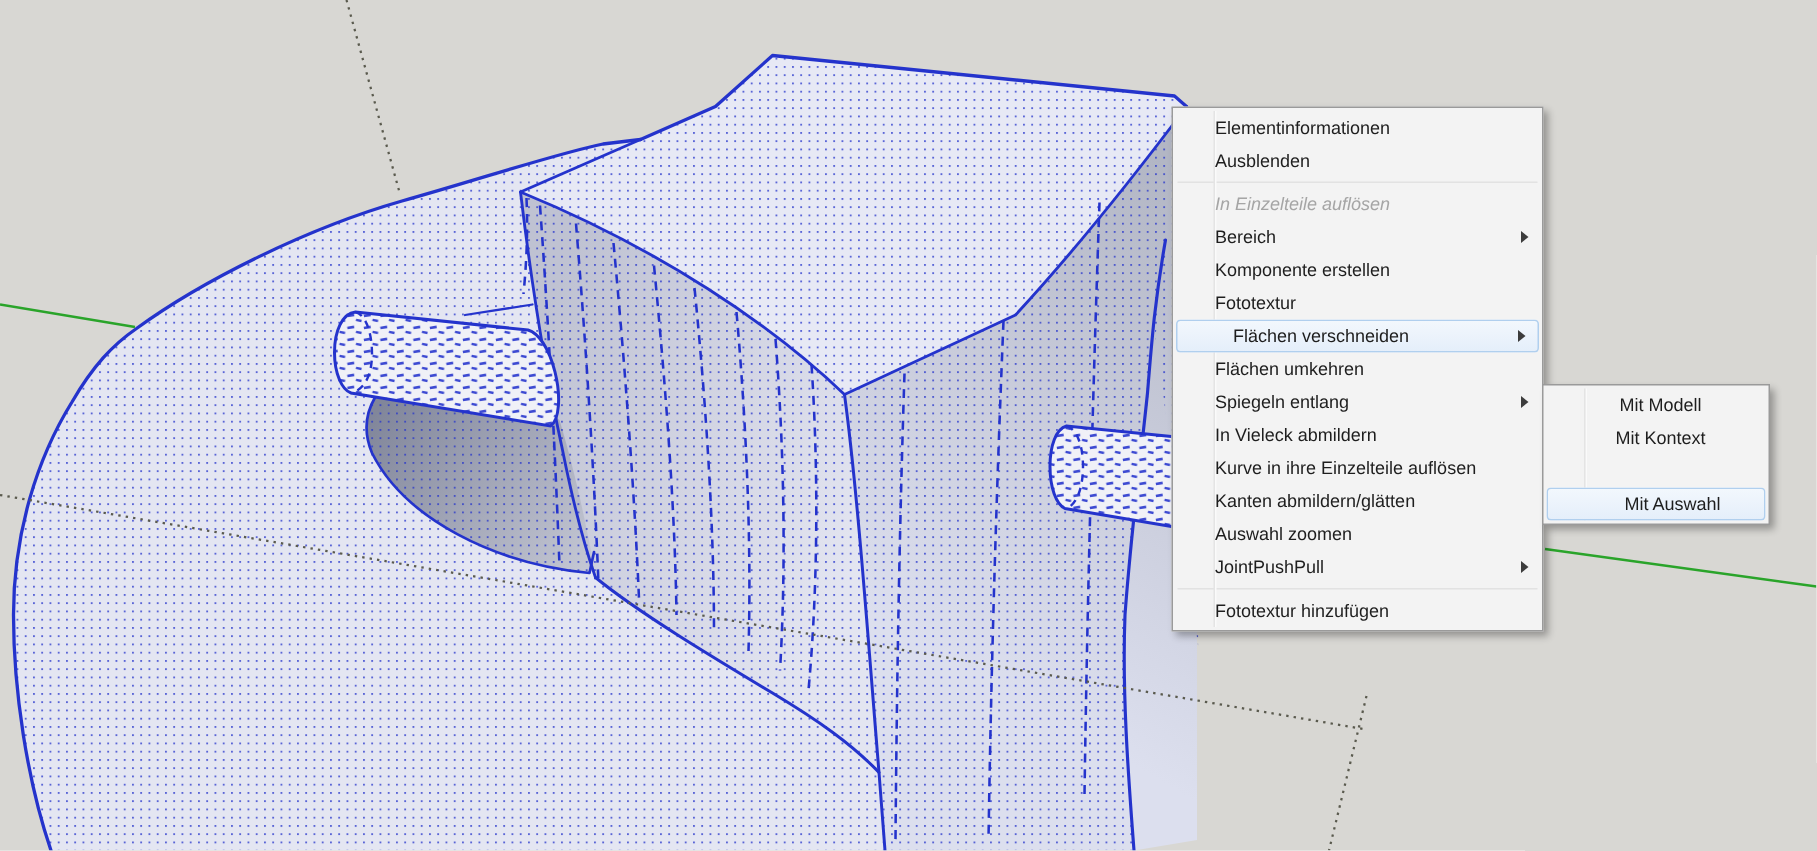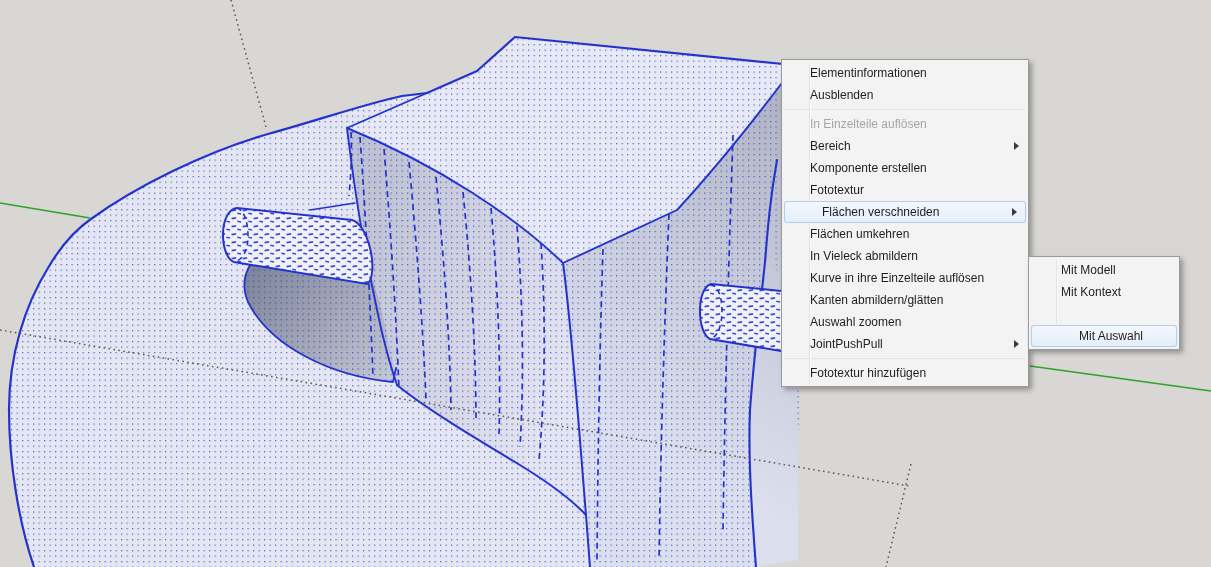--- a/index.html
+++ b/index.html
@@ -18,35 +18,35 @@
     border:1px solid var(--mbd);
     box-shadow:3px 3px 5px rgba(0,0,0,.32);
     padding:2px 0;box-sizing:border-box;
     font-size:12px;color:var(--mtx);
     z-index:10;
   }
   .menu::before{ 
     content:"";position:absolute;left:27px;top:2px;bottom:2px;width:1px;
     background:#e4e4e4;box-shadow:1px 0 0 #fafafa;
   }
-  .menu-main{left:781px;top:59px;width:248px;}
-  .menu-sub{left:1028px;top:256px;width:152px;z-index:11;}
+  .menu-main{left:781px;top:71px;width:248px;}
+  .menu-sub{left:1028px;top:256px;width:152px;z-index:11;text-align:center;}
   .mi{
     position:relative;height:22px;line-height:22px;
     padding-left:28px;padding-right:26px;
     white-space:nowrap;box-sizing:border-box;
   }
   .menu-sub .mi{padding-left:32px;}
   .mi.hl{
     margin:0 2px;padding-left:38px;border-radius:3px;
     background:linear-gradient(to bottom,#f3f8fd,var(--hlbg));
     box-shadow:inset 0 0 0 1px var(--hlbd);
   }
   .menu-sub .mi.hl{padding-left:48px;margin-top:22px;}
-  .mi.dis{color:var(--mdis);}
+  .mi.dis{color:var(--mdis);font-style:italic;}
   .arr{
     position:absolute;right:9px;top:7px;width:0;height:0;
     border-top:4px solid transparent;border-bottom:4px solid transparent;
     border-left:5px solid #3c3c3c;
   }
   .msep{height:0;border-top:1px solid #e2e2e2;margin:3px 3px;}
 </style>
 </head>
 <body>
 
@@ -169,20 +169,24 @@
       <span>Fototextur</span>
     </div>
     <div class="mi hl">
       <span>Flächen verschneiden</span>
       <span class="arr"></span>
     </div>
     <div class="mi">
       <span>Flächen umkehren</span>
     </div>
     <div class="mi">
+      <span>Spiegeln entlang</span>
+      <span class="arr"></span>
+    </div>
+    <div class="mi">
       <span>In Vieleck abmildern</span>
     </div>
     <div class="mi">
       <span>Kurve in ihre Einzelteile auflösen</span>
     </div>
     <div class="mi">
       <span>Kanten abmildern/glätten</span>
     </div>
     <div class="mi">
       <span>Auswahl zoomen</span>

